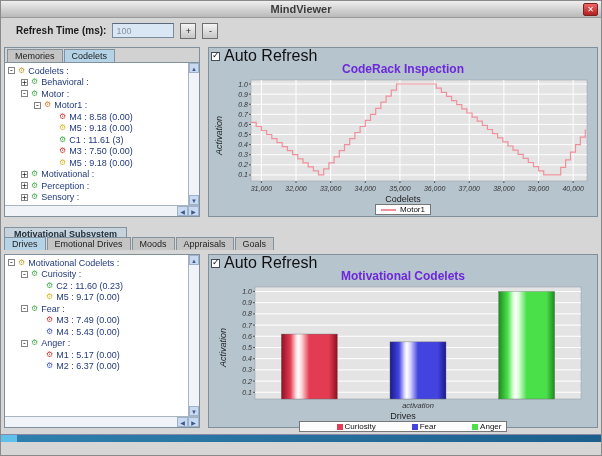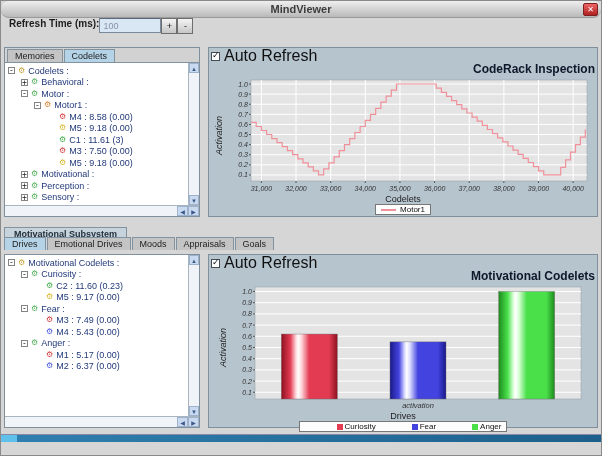--- a/index.html
+++ b/index.html
@@ -2,25 +2,25 @@
 <html><head>
 <meta charset="utf-8">
 <style>
   html,body{margin:0;padding:0;background:#888;}
   *{box-sizing:border-box;}
   .window{
     position:relative;width:602px;height:456px;background:#d6d6d6;
     border:1px solid #8a8a8a;font-family:"Liberation Sans",sans-serif;overflow:hidden;
   }
   
-  .titlebar{height:17px;background:linear-gradient(#efefef,#b9b9b9);display:flex;align-items:center;justify-content:center;position:relative;border-bottom:1px solid #9a9a9a;border-radius:8px;}
+  .titlebar{height:17px;background:linear-gradient(#efefef,#b9b9b9);display:flex;align-items:center;justify-content:center;position:relative;border-bottom:1px solid #9a9a9a;}
   .title{font-size:11px;font-weight:bold;color:#3c3c3c;}
   .closebtn{position:absolute;right:3px;top:2px;width:15px;height:13px;background:linear-gradient(#e66,#b02020);border:1px solid #7c2020;color:#fff;font-size:8px;line-height:9px;text-align:center;padding:0;border-radius:2px;}
   
-  .toolbar{height:25px;display:flex;padding-left:8px;}
+  .toolbar{height:25px;display:flex;align-items:center;gap:6px;padding-left:15px;}
   .tlab{font-size:10px;color:#1d1d1d;font-weight:bold;}
   .tfield{width:62px;height:15px;border:1px solid #7a8a9a;border-top-color:#5a6a7a;background:#d9e6f4;color:#8595a8;font-size:9px;padding:0 3px;font-family:"Liberation Sans",sans-serif;}
   .sbtn{width:16px;height:16px;background:linear-gradient(#f4f4f4,#c6c6c6);border:1px solid #6e6e6e;font-size:9px;line-height:10px;text-align:center;padding:0;color:#222;}
   
   .sectionrow{height:13px;padding-left:3px;}
   .sectiontab{display:inline-block;height:13px;padding:1px 9px 0 9px;font-size:9px;font-weight:bold;color:#22303c;background:#c6d3dc;border:1px solid #83929f;border-bottom:none;}
   
   .split{display:flex;gap:8px;padding:4px 3px;}
   .top-split{height:178px;}
   .bottom-split{height:182px;}
@@ -40,21 +40,21 @@
   .vscroll{width:11px;border-left:1px solid #a8b4c0;background:#f0f3f8;display:flex;flex-direction:column;}
   .hscroll{height:11px;border-top:1px solid #a8b4c0;background:#f0f3f8;display:flex;justify-content:flex-end;}
   .sarrow{height:10px;width:100%;font-size:6px;line-height:10px;text-align:center;color:#3c5a8c;background:#c9d9ef;border:1px solid #9fb2cc;}
   .hscroll .sarrow{width:11px;height:100%;}
   .strack{flex:1;}
   
   .chart-panel{flex:1;border:1px solid #7f8f9c;background:#b6c4ce;padding:2px 2px;display:flex;flex-direction:column;}
   .cbrow{display:flex;align-items:center;gap:4px;height:12px;font-size:16px;color:#111;}
   .cb{width:9px;height:9px;background:#fff;border:1px solid #444c5a;position:relative;flex:none;}
   .cb::after{content:"✓";position:absolute;top:-3px;left:0px;font-size:9px;color:#101820;}
-  .ctitle{text-align:right;font-size:12px;font-weight:bold;color:#0f172a;height:15px;}
+  .ctitle{text-align:center;font-size:12px;font-weight:bold;color:#6d28d9;height:15px;}
   .chartbody{display:flex;align-items:stretch;justify-content:center;font-style:italic;}
   .ylab{width:12px;display:flex;align-items:center;justify-content:center;font-size:9px;color:#222;writing-mode:vertical-rl;transform:rotate(180deg);}
   .xlab{text-align:center;font-size:9px;color:#222;height:10px;}
   .legend{margin:0 auto;border:1px solid #777;background:#fdfdfd;font-size:8px;color:#111;padding:0 5px;display:flex;align-items:center;gap:4px;height:12px;width:max-content;}
   .lline{width:15px;height:2px;}
   .litem{display:flex;align-items:center;gap:2px;margin-left:32px;}
   .lsw{width:6px;height:6px;display:inline-block;}
   svg{font-family:"Liberation Sans",sans-serif;display:block;}
   
   .bottom-strip{height:8px;margin-top:2px;background:linear-gradient(90deg,#5fc0ea 0px,#5fc0ea 16px,#2f7fae 16px,#1d5f8c 100%);border-top:1px solid #88a;}

